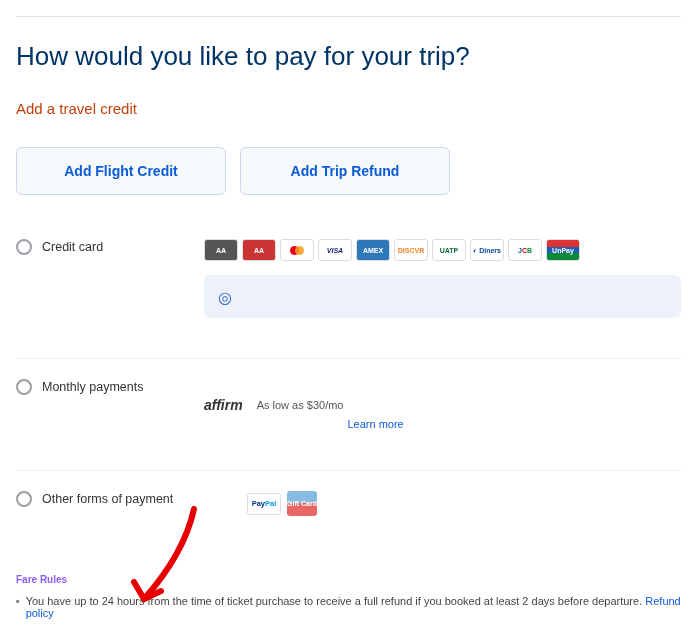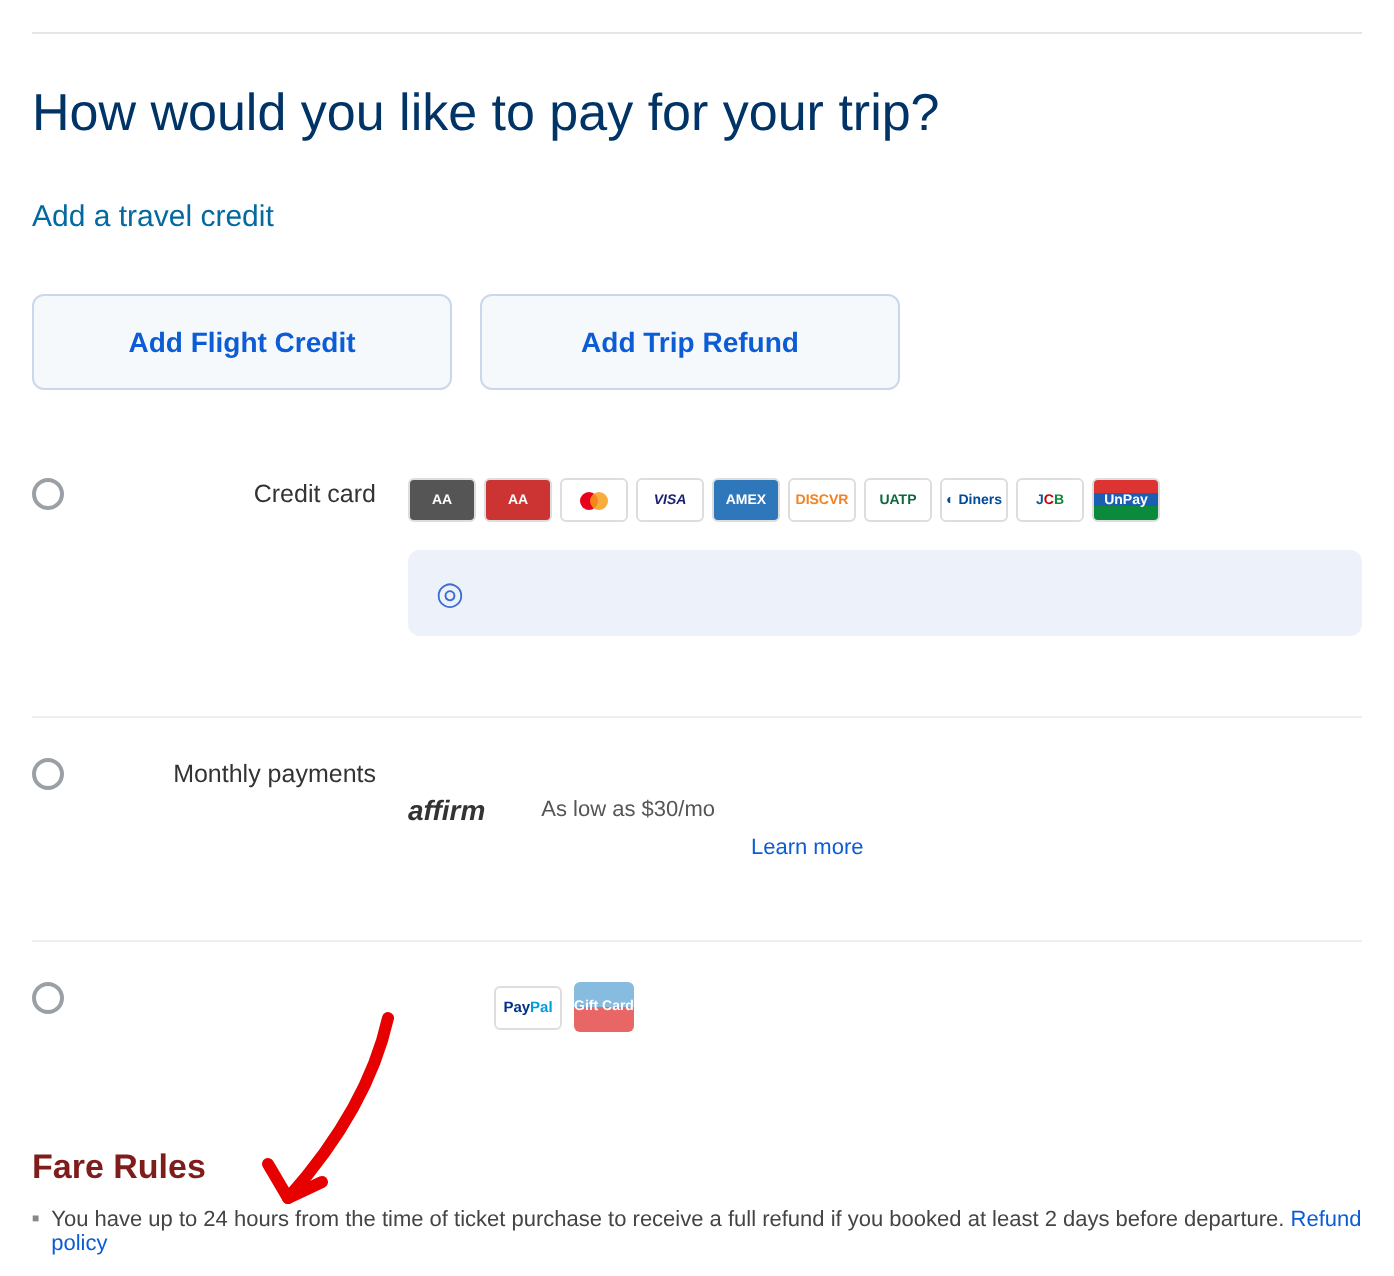--- a/index.html
+++ b/index.html
@@ -1,42 +1,42 @@
 <!DOCTYPE html>
 <html><head>
   <meta charset="utf-8">
   <style>
     * { box-sizing: border-box; margin: 0; padding: 0; }
     body { font-family: -apple-system, BlinkMacSystemFont, "Segoe UI", Arial, sans-serif; color: #333; background: #fff; padding: 16px; width: 697px; }
     .divider-top { border-top: 1px solid #e5e5e5; margin-bottom: 24px; }
     .page-title { color: #003366; font-size: 26px; font-weight: 400; margin-bottom: 28px; }
-    .section-label { color: #0369a1; font-size: 15px; font-weight: 400; margin-bottom: 18px; }
+    .section-label { color: #c2410c; font-size: 15px; font-weight: 400; margin-bottom: 18px; }
     .credit-buttons { display: flex; gap: 14px; margin-bottom: 34px; }
     .credit-btn { flex: 0 0 210px; border: 1px solid #cbd8eb; border-radius: 6px; background: #f6f9fc; color: #0b5cd5; font-weight: 600; font-size: 14px; padding: 15px 0; text-align: center; cursor: pointer; margin-top: 12px; }
     .pay-option-row { display: flex; align-items: flex-start; padding: 10px 0 20px 0; gap: 16px; }
-    .radio-col { display: flex; align-items: center; gap: 10px; width: 172px; justify-content: space-between; }
+    .radio-col { display: flex; align-items: center; gap: 10px; width: 172px; }
     .radio { width: 16px; height: 16px; border: 2px solid #9aa0a6; border-radius: 50%; cursor:pointer; flex-shrink:0; }
     .option-label { font-size: 12.5px; color: #333; }
     .content-col { flex: 1; }
     .card-icons { display: flex; gap: 4px; flex-wrap: wrap; margin-bottom: 14px; }
     .card-icon { width: 34px; height: 22px; border: 1px solid #ddd; border-radius: 3px; display: flex; align-items: center; justify-content: center; font-size: 7px; font-weight: bold; position: relative; }
     .miles-box { background: #edf2fa; border-radius: 6px; padding: 14px 14px 12px 14px; display: flex; gap: 12px; align-items: flex-start; }
     .miles-ico { color: #3b6dd3; font-size: 16px; line-height: 1; margin-top: 1px; }
     .miles-text { font-size: 12px; color: #133c77; }
     .miles-text .bold { font-weight: 700; }
     .miles-sub { font-size: 10px; color: #4a5e84; margin-top: 10px; }
     .sep { border-top: 1px solid #eee; margin: 20px 0 0 0; }
     .affirm-logo { font-style: italic; font-weight: 600; font-size: 14px; color: #333; margin-right: 10px; }
-    .affirm-row { display: flex; align-items: center; gap: 18px; font-size: 11px; color: #555; text-align: right; }
+    .affirm-row { display: flex; align-items: center; gap: 4px; font-size: 11px; color: #555; text-align: right; }
     .link { color: #0b5cd5; font-size: 11px; cursor: pointer; margin-top: 39px; }
     .paypal-ico { width: 34px; height: 22px; border: 1px solid #ddd; border-radius: 3px; display:inline-flex; align-items:center; justify-content:center; font-size:7.5px; font-weight:bold; }
     .gift-ico { width: 30px; height: 25px; border-radius: 3px; background: linear-gradient(to bottom, #87bce0 50%, #e86666 50%); display:inline-flex; align-items:center; justify-content:center; font-size:7px; color:#fff; font-weight:bold; text-align:center; line-height:1.1; }
     .other-icons { display:flex; gap:6px; align-items:center;margin-left:43px; }
     .fare-section { margin-top: 38px; }
-    .fare-title { font-weight: 700; font-size: 17px; color: #7f1d1d; margin-bottom: 10px; }
+    .fare-title { font-weight: 700; font-size: 10px; color: #8b5cf6; margin-bottom: 10px; }
     .fare-list { list-style: none; }
     .fare-list li { font-size: 11px; color: #444; margin-bottom: 8px; display:flex; gap:6px; }
     .fare-list li::before { content: "■"; font-size: 6px; color: #888; line-height: 2.2; }
     .ext-link { color:#0b5cd5; cursor:pointer; }
     .arrow-overlay { position: absolute; pointer-events: none; }
     .container { position: relative; }
   </style>
 </head>
 <body>
 
@@ -99,20 +99,21 @@
         <span class="link">Learn more</span>
       </div>
     </div>
   </div>
 
   <div class="sep"></div>
 
   <div class="pay-option-row" style="padding-top:20px">
     <div class="radio-col">
       <div class="radio"></div>
+      <span class="option-label">Other forms of payment</span>
     </div>
     <div class="content-col">
       <div class="other-icons">
         <div class="paypal-ico">
             <span style="color:#003087">Pay</span>
             <span style="color:#009cde">Pal</span>
           </div>
         <div class="gift-ico">Gift Card</div>
       </div>
     </div>

